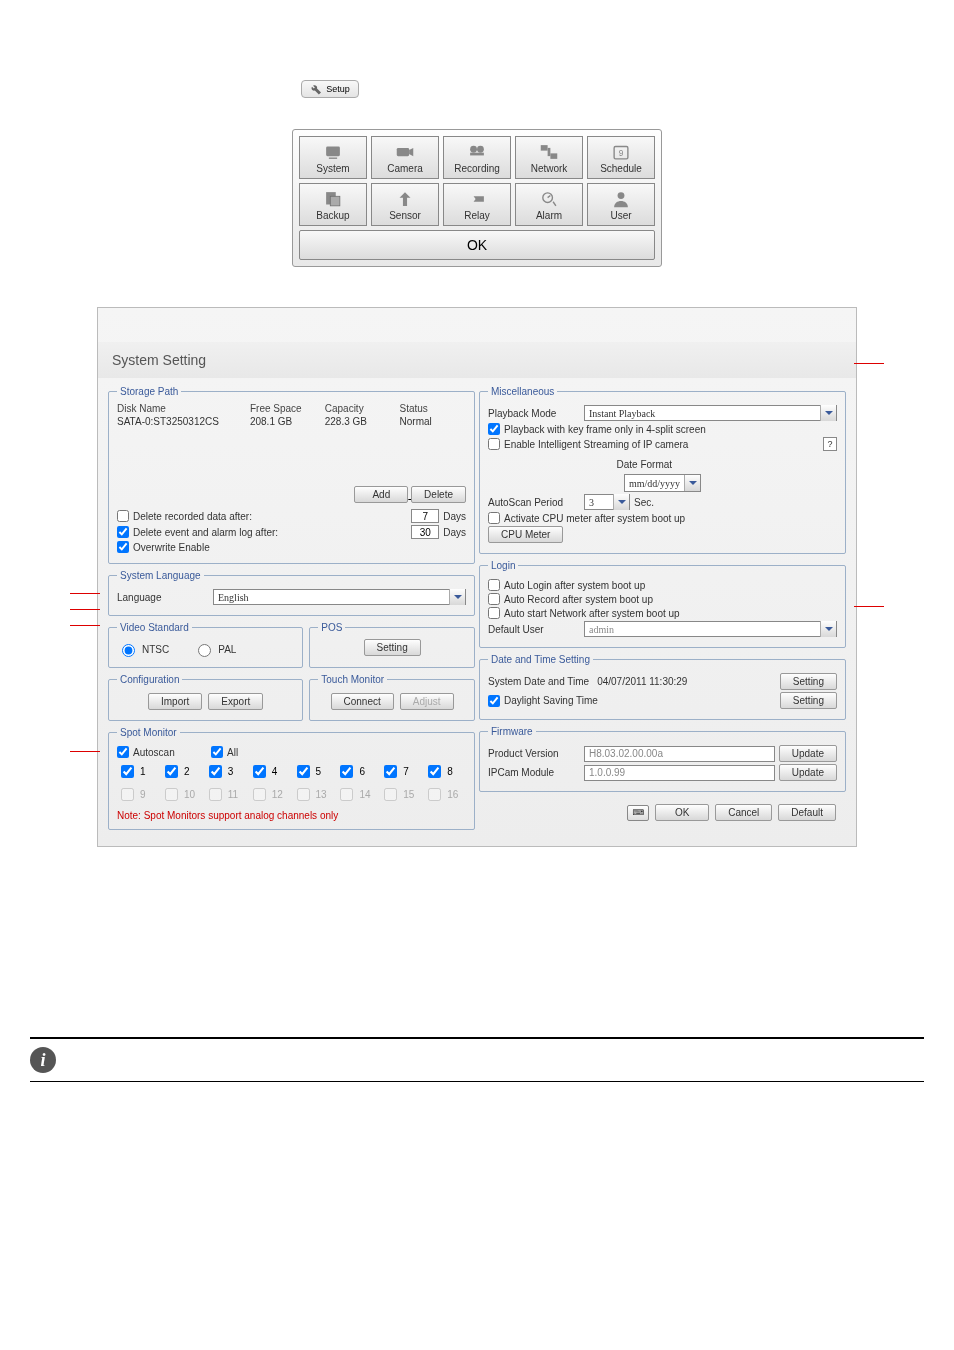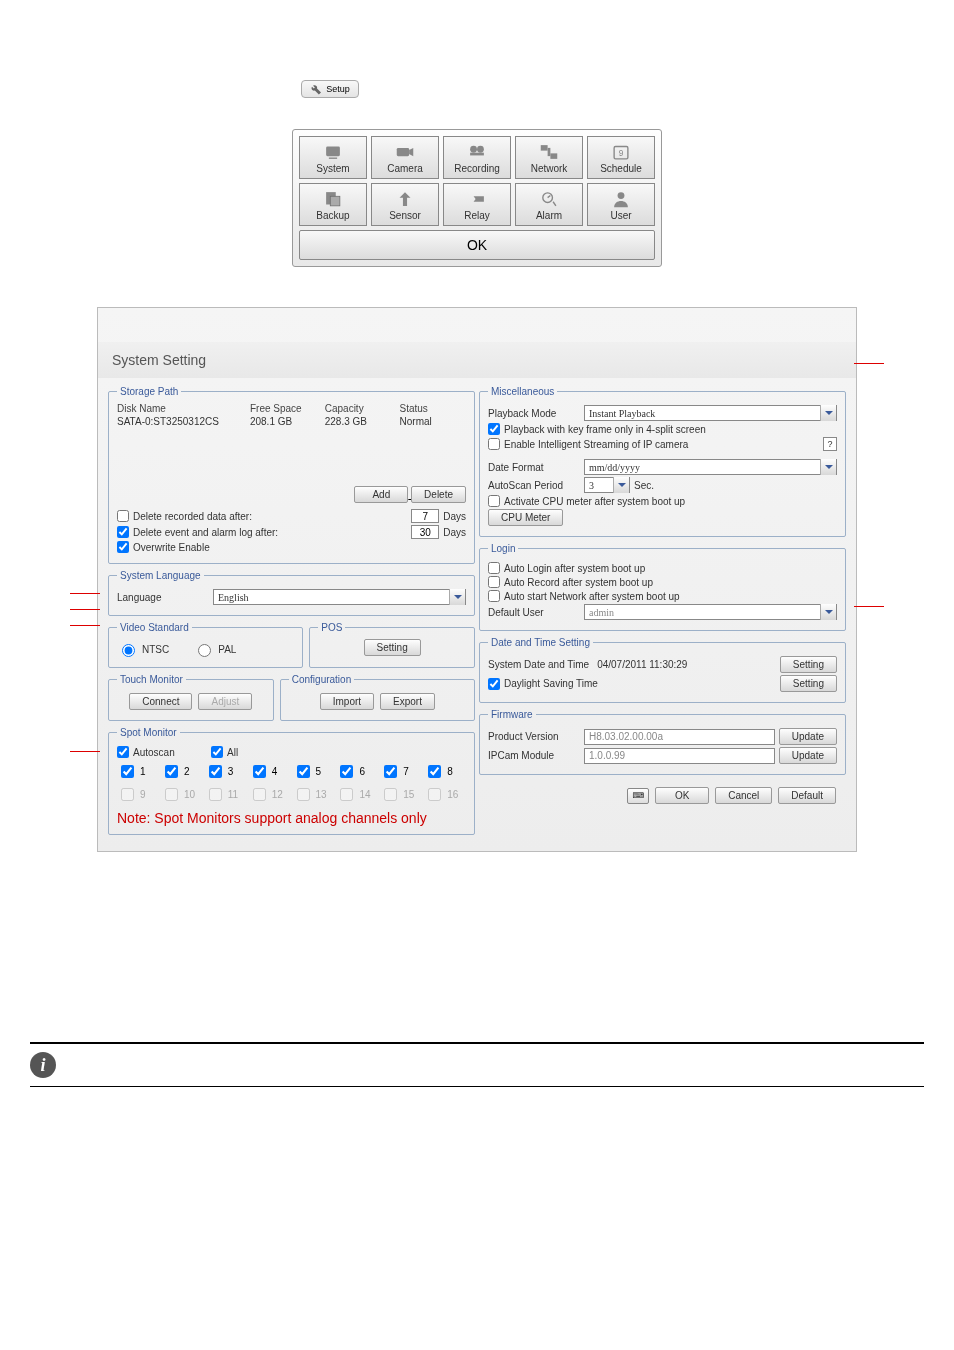--- a/index.html
+++ b/index.html
@@ -25,21 +25,21 @@
   .btn.disabled { color: #aaa; cursor: default; }
   .row { display: flex; align-items: center; gap: 4px; margin: 2px 0; font-size: 10px; color: #333; }
   input.tiny { width: 28px; font-size: 10px; border: 1px solid #888; text-align: center; height: 14px; }
   .combo { display: flex; align-items: center; border: 1px solid #888; background: #fff; height: 16px; font-size: 10px; flex: 1; }
   .combo .combo-text { flex: 1; padding: 0 4px; color: #333; font-family: Liberation Serif, serif; }
   .combo .combo-arrow { width: 16px; height: 16px; background: linear-gradient(#fefefe,#d8d8d8); border-left: 1px solid #aaa; display: flex; align-items: center; justify-content: center; }
   .combo.readonly .combo-text { color: #888; }
   .chk { display: inline-flex; align-items: center; gap: 4px; font-size: 10px; color: #333; }
   .chk input { margin: 0; width: 12px; height: 12px; }
   .radio { display: inline-flex; align-items: center; gap: 4px; font-size: 10px; color: #333; margin-right: 20px; }
-  .note-red { color: #c00; font-size: 14px; margin-top: 6px; }
+  .note-red { color: #c00; font-size: 10px; margin-top: 6px; }
   .spot-grid { display: grid; grid-template-columns: repeat(8, 1fr); gap: 2px; margin-top: 4px; }
   .spot-cell { display: flex; align-items: center; gap: 3px; font-size: 10px; }
   .spot-cell.disabled { color: #aaa; }
   .right-btns { display: flex; justify-content: flex-end; gap: 6px; align-items: center; padding: 6px 10px 10px 10px; }
   .kbd-icon { width: 22px; height: 16px; border: 1px solid #888; border-radius: 2px; background: linear-gradient(#fff,#ddd); display: flex; align-items: center; justify-content: center; font-size: 8px; cursor: pointer; }
   .lbl { min-width: 92px; font-size: 10px; color: #333; }
   .pale-input { border: 1px solid #888; background: #fff; font-size: 10px; padding: 1px 4px; height: 16px; flex: 1; color: #333; }
   .pale-input.ro { color: #888; }
   .red-line { position: absolute; height: 1px; background: #d00; z-index: 5; }
   .help-box { display:inline-flex; align-items:center; justify-content:center; width:14px; height:14px; border:1px solid #888; font-size:9px; margin-left:4px; background:#fff; }
@@ -226,32 +226,32 @@
                 </label>
             </div>
           </fieldset>
           <fieldset class="group" style="flex:1">
             <legend>POS</legend>
             <div style="text-align:center;"><span class="btn">Setting</span></div>
           </fieldset>
         </div>
 
         <div style="display:flex; gap:6px;">
+          <fieldset class="group" style="flex:1.2">
+            <legend>Configuration</legend>
+            <div class="row" style="justify-content:center; gap:6px;">
+              <span class="btn">Import</span>
+              <span class="btn">Export</span>
+            </div>
+          </fieldset>
           <fieldset class="group" style="flex:1">
             <legend>Touch Monitor</legend>
             <div class="row" style="justify-content:center; gap:6px;">
               <span class="btn">Connect</span>
               <span class="btn disabled">Adjust</span>
-            </div>
-          </fieldset>
-          <fieldset class="group" style="flex:1.2">
-            <legend>Configuration</legend>
-            <div class="row" style="justify-content:center; gap:6px;">
-              <span class="btn">Import</span>
-              <span class="btn">Export</span>
             </div>
           </fieldset>
         </div>
 
         <fieldset class="group">
           <legend>Spot Monitor</legend>
           <div class="row">
             <label class="chk" style="min-width:90px">
                 <input type="checkbox" checked="" style="">
                 <span>Autoscan</span>
@@ -354,21 +354,21 @@
               </label>
             </div>
           <div class="row">
             <label class="chk">
                 <input type="checkbox" style="">
                 <span>Enable Intelligent Streaming of IP camera</span>
               </label>
             <span style="flex:1"></span>
             <span class="help-box">?</span>
           </div>
-          <div class="row" style="margin-top:8px;">
+          <div class="row" style="margin-top:8px;flex-direction:column;">
             <span class="lbl">Date Format</span>
             <div class="combo">
               <span class="combo-text">mm/dd/yyyy</span>
               <span class="combo-arrow">
                   <svg class="arrow-svg" viewBox="0 0 10 10">
                     <path d="M1 3l4 4 4-4z" fill="#3a5a9a"></path>
                   </svg>
                 </span>
             </div>
           </div>

